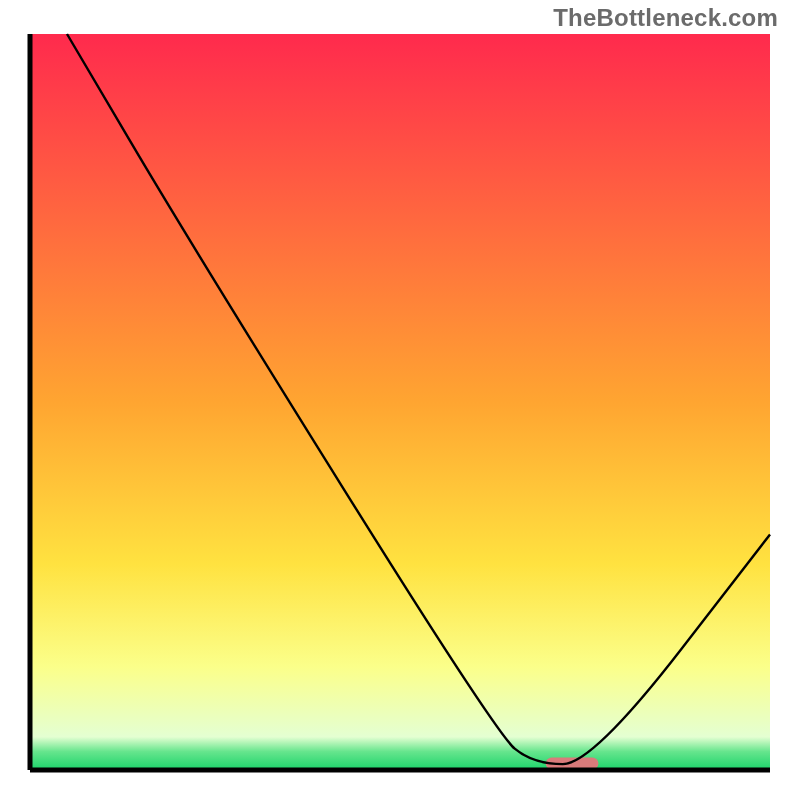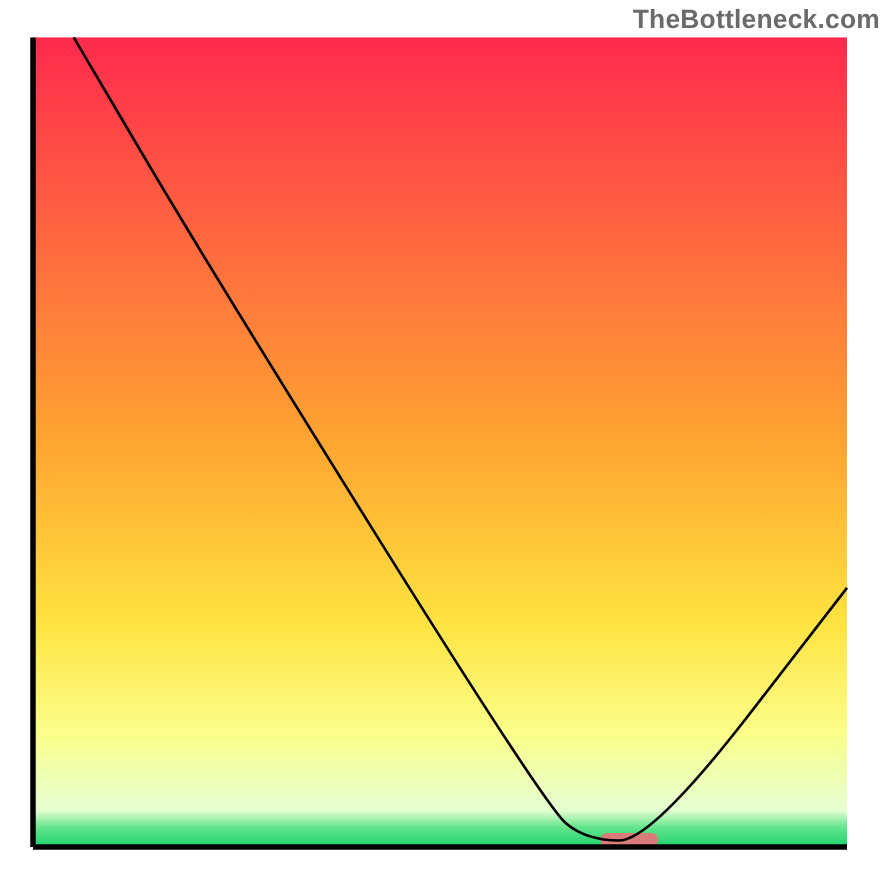--- a/index.html
+++ b/index.html
@@ -11,21 +11,21 @@
     overflow: hidden;
   }
   .outer {
     position: relative;
     width: 800px;
     height: 800px;
   }
   .watermark {
     position: absolute;
     top: 4px;
-    right: 0;
+    right: 22px;
     font-family: Arial, Helvetica, sans-serif;
     font-size: 24px;
     font-weight: bold;
     color: #6b6b6b;
     letter-spacing: 0.2px;
     margin-left: 37px;
   }
   svg {
     display: block;
   }

